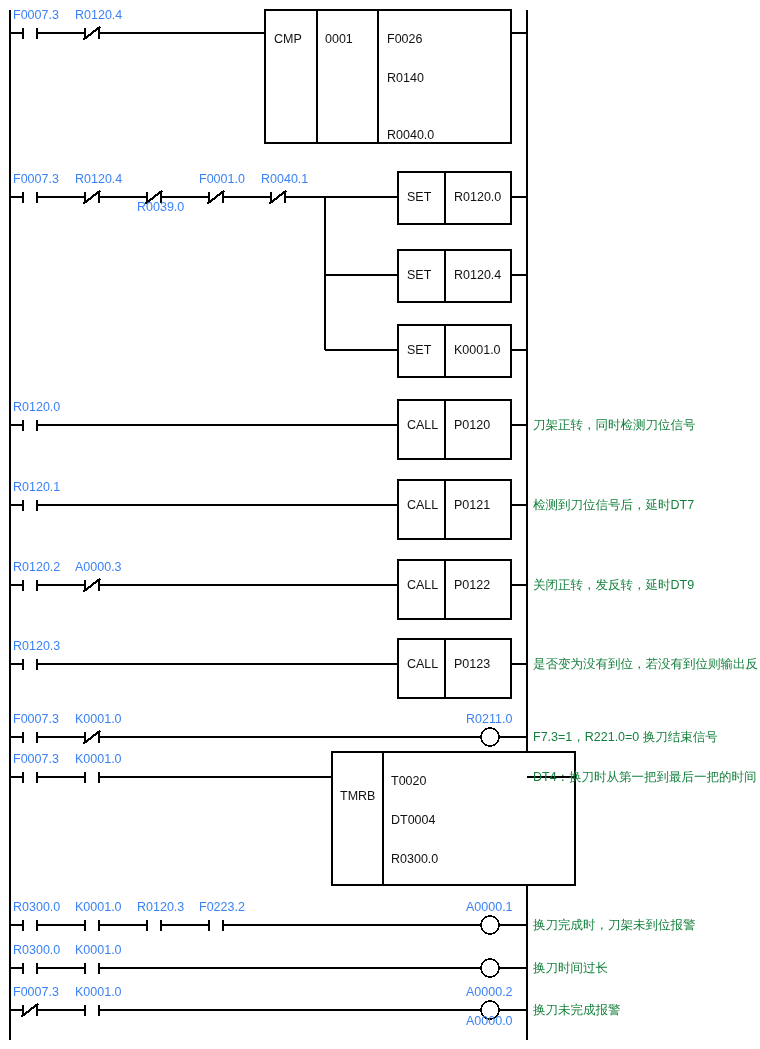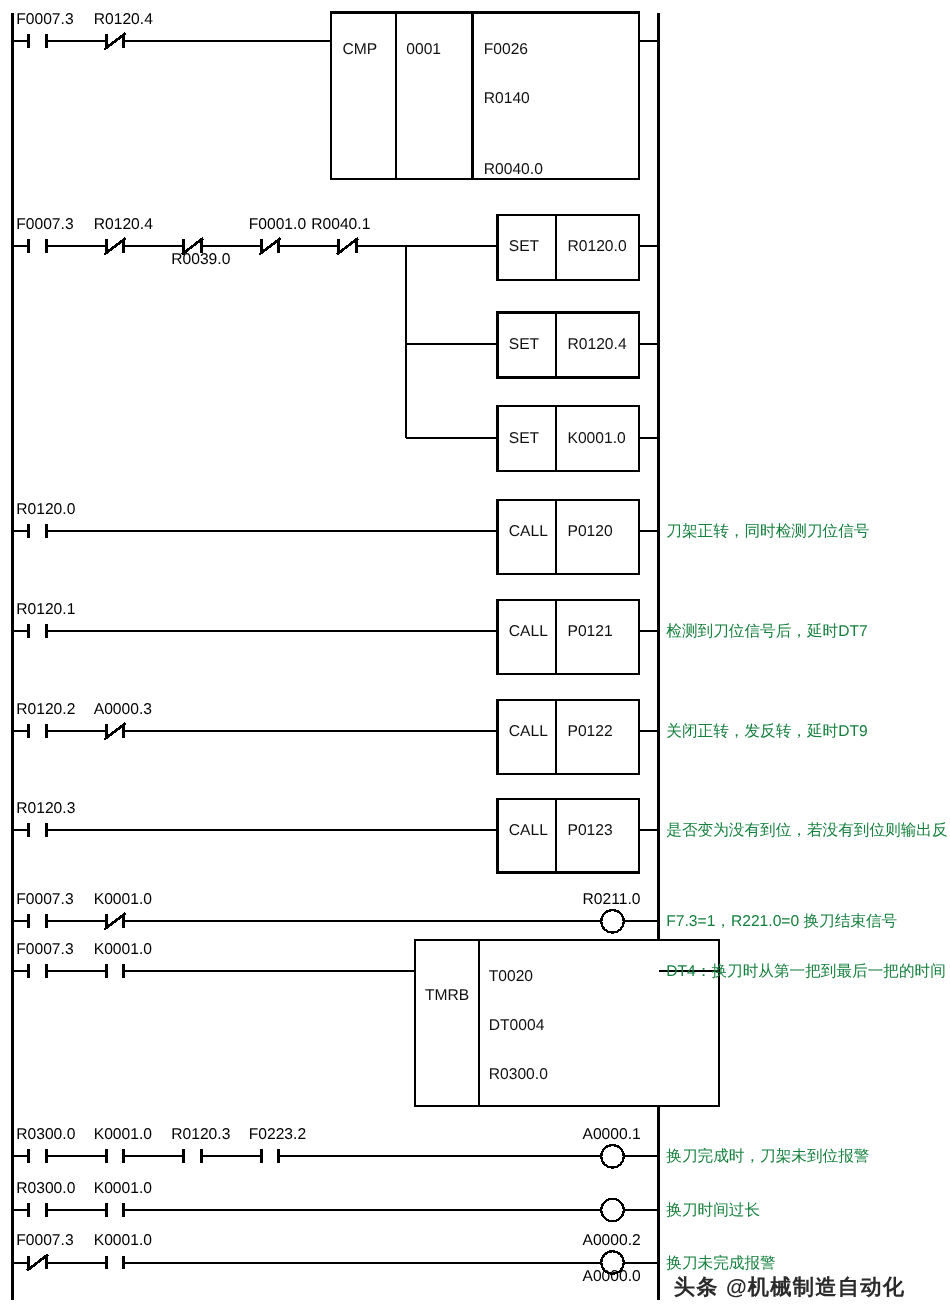--- a/index.html
+++ b/index.html
@@ -17,21 +17,21 @@
   #ladder {
     position: absolute;
     left: 0; top: 0;
     width: 760px; height: 1049px;
   }
   .lbl {
     position: absolute;
     font-size: 12.5px;
     line-height: 13px;
     white-space: nowrap;
-    color: #000000;
+    color: #3b82f6;
     letter-spacing: 0px;
   }
   .blocktxt {
     position: absolute;
     font-size: 12.5px;
     line-height: 13px;
     white-space: nowrap;
     color: #111111;
   }
   .cmt {
@@ -243,21 +243,21 @@
       <div class="lbl" style="left: 75px; top: 9px;">R0120.4</div>
       <div class="blocktxt" style="left: 274px; top: 33px;">CMP</div>
       <div class="blocktxt" style="left: 325px; top: 33px;">0001</div>
       <div class="blocktxt" style="left: 387px; top: 33px;">F0026</div>
       <div class="blocktxt" style="left: 387px; top: 72px;">R0140</div>
       <div class="blocktxt" style="left: 387px; top: 129px;">R0040.0</div>
       <div class="lbl" style="left: 13px; top: 173px;">F0007.3</div>
       <div class="lbl" style="left: 75px; top: 173px;">R0120.4</div>
       <div class="lbl" style="left: 137px; top: 173px; margin-top: 28px;">R0039.0</div>
       <div class="lbl" style="left: 199px; top: 173px;">F0001.0</div>
-      <div class="lbl" style="left: 249px; top: 173px; text-align: center;">R0040.1</div>
+      <div class="lbl" style="left: 261px; top: 173px; text-align: center;">R0040.1</div>
       <div class="blocktxt" style="left: 407px; top: 191px;">SET</div>
       <div class="blocktxt" style="left: 454px; top: 191px;">R0120.0</div>
       <div class="blocktxt" style="left: 407px; top: 269px;">SET</div>
       <div class="blocktxt" style="left: 454px; top: 269px;">R0120.4</div>
       <div class="blocktxt" style="left: 407px; top: 344px;">SET</div>
       <div class="blocktxt" style="left: 454px; top: 344px;">K0001.0</div>
       <div class="lbl" style="left: 13px; top: 401px;">R0120.0</div>
       <div class="blocktxt" style="left: 407px; top: 419px;">CALL</div>
       <div class="blocktxt" style="left: 454px; top: 419px;">P0120</div>
       <div class="cmt" style="left: 533px; top: 418px;">刀架正转，同时检测刀位信号</div>
@@ -293,14 +293,13 @@
       <div class="cmt" style="left: 533px; top: 918px;">换刀完成时，刀架未到位报警</div>
       <div class="lbl" style="left: 13px; top: 944px;">R0300.0</div>
       <div class="lbl" style="left: 75px; top: 944px;">K0001.0</div>
       <div class="lbl" style="left: 466px; top: 980px; margin-top: 35px;">A0000.0</div>
       <div class="cmt" style="left: 533px; top: 961px;">换刀时间过长</div>
       <div class="lbl" style="left: 13px; top: 986px;">F0007.3</div>
       <div class="lbl" style="left: 75px; top: 986px;">K0001.0</div>
       <div class="lbl" style="left: 466px; top: 986px;">A0000.2</div>
       <div class="cmt" style="left: 533px; top: 1003px;">换刀未完成报警</div>
     </div>
-  <div class="watermark" style="left:539px; top:1018px;">头条 @机械制造自动化</div>
 </div>
 
 </body></html>

